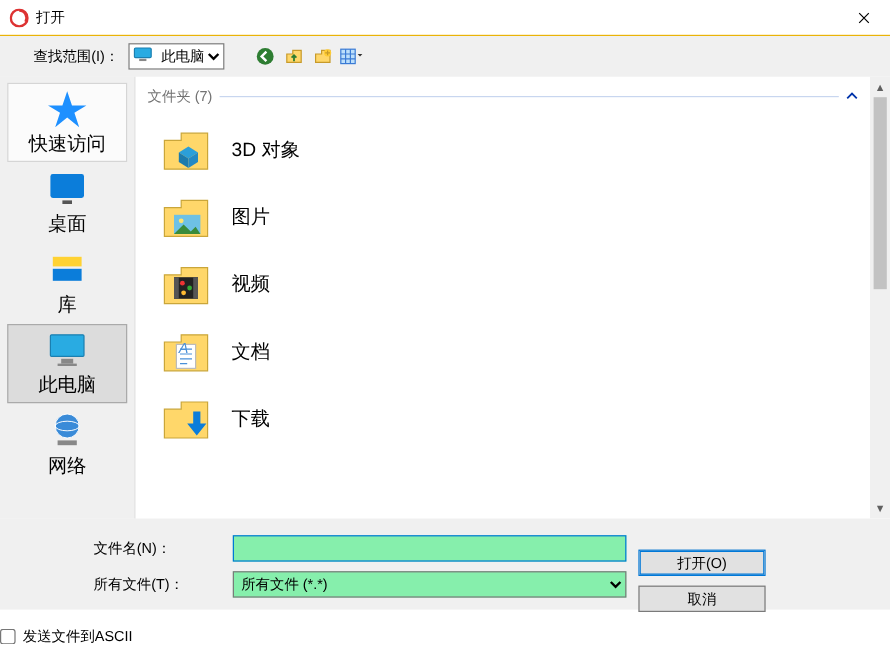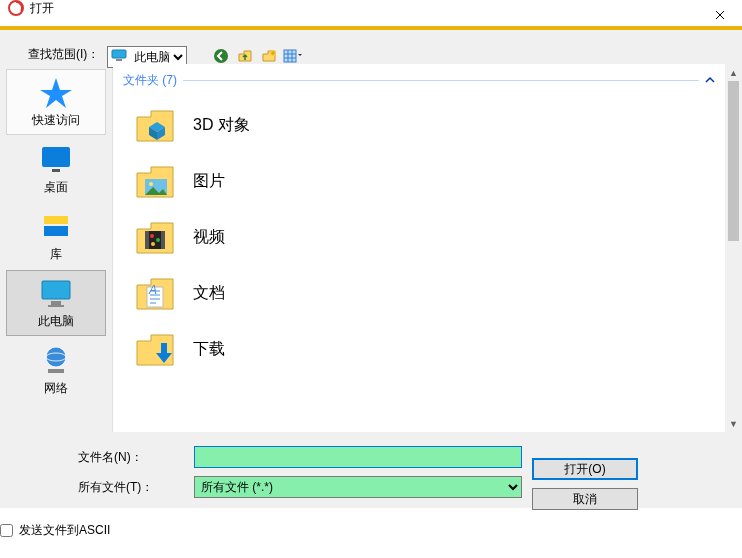--- a/index.html
+++ b/index.html
@@ -1,42 +1,42 @@
 <!DOCTYPE html>
 <html><head>
 <meta charset="utf-8">
 <style>
 * { box-sizing: border-box; margin: 0; padding: 0; font-family: "Microsoft YaHei", "Segoe UI", sans-serif; font-size: 12px; }
 body { background: #fff; width: 742px; height: 558px; overflow: hidden; }
 
-.titlebar { display: flex; align-items: flex-start; height: 30px; padding: 0 0 0 8px; background: #fff; border-bottom: 4px solid #eab308; }
+.titlebar { display: flex; align-items: center; height: 30px; padding: 0 0 0 8px; background: #fff; border-bottom: 1px solid #eab308; }
 .titlebar .app-icon { width: 16px; height: 16px; margin-right: 6px; }
 .titlebar .title { flex: 0 0 auto; }
 .titlebar .spacer { flex: 1; }
 .titlebar .close { width: 44px; height: 30px; display: flex; align-items: center; justify-content: center; font-size: 14px; cursor: pointer; }
 
-.toprow { display: flex; height: 34px; padding: 16px 12px; background: #f0f0f0; gap: 8px; }
+.toprow { display: flex; align-items: center; height: 34px; padding: 16px 12px; background: #f0f0f0; gap: 8px; }
 .toprow .label { white-space: nowrap; }
 .toprow select.loc { flex: 0 0 338px; height: 22px; border: 1px solid #7a7a7a; background: #fff; padding-left: 22px; }
 .toprow .loc-wrap { position: relative; }
 .toprow .loc-icon { position: absolute; left: 4px; top: 3px; width: 16px; height: 12px; }
 .toprow .navicons { display: flex; gap: 4px; margin-left: 16px; }
 .toprow .navicons .nib { width: 20px; height: 20px; display: flex; align-items: center; justify-content: center; cursor: pointer; }
 
 .main { display: flex; height: 368px; background: #f0f0f0; }
 
 .sidebar { width: 113px; background: #f0f0f0; padding-top: 4px; border-right: 1px solid #e0e0e0; }
 .sb-item { height: 66px; display: flex; flex-direction: column; align-items: center; justify-content: center; gap: 4px; cursor: pointer; border: 1px solid transparent; margin: 1px 6px; }
 .sb-item.sel { background: #dcdcdc; border: 1px solid #aaa; }
-.sb-item .lbl { font-size: 12px; }
+.sb-item .lbl { font-size: 16px; }
 .sb-ico { width: 36px; height: 32px; display: flex; align-items: center; justify-content: center; }
 
 .filearea { flex: 1; background: #fff; position: relative; display: flex; }
 .filelist { flex: 1; padding: 8px 10px; overflow: hidden; }
-.group-hdr { color: #3b82f6; font-size: 12px; display: flex; align-items: center; gap: 6px; margin-bottom: 8px; }
+.group-hdr { color: #737373; font-size: 12px; display: flex; align-items: center; gap: 6px; margin-bottom: 8px; }
 .group-hdr .line { flex: 1; height: 1px; background: #c8d6ef; }
 .group-hdr .caret { color: #0033aa; font-size: 12px; }
 .fitem { display: flex; align-items: center; height: 56px; gap: 16px; cursor: pointer; padding-left: 10px; }
 .fitem .ficon { width: 44px; height: 44px; }
 .fitem .ftxt { font-size: 16px; }
 .fa-scroll { width: 17px; background: #f0f0f0; display: flex; flex-direction: column; align-items: center; }
 .fa-scroll .arr { width: 15px; height: 17px; display: flex; align-items: center; justify-content: center; color: #606060; font-size: 9px; cursor: pointer; }
 .fa-scroll .track { flex: 1; width: 15px; position: relative; }
 .fa-scroll .thumb { position: absolute; left: 2px; top: 0; width: 11px; height: 160px; background: #c2c2c2; }
 

